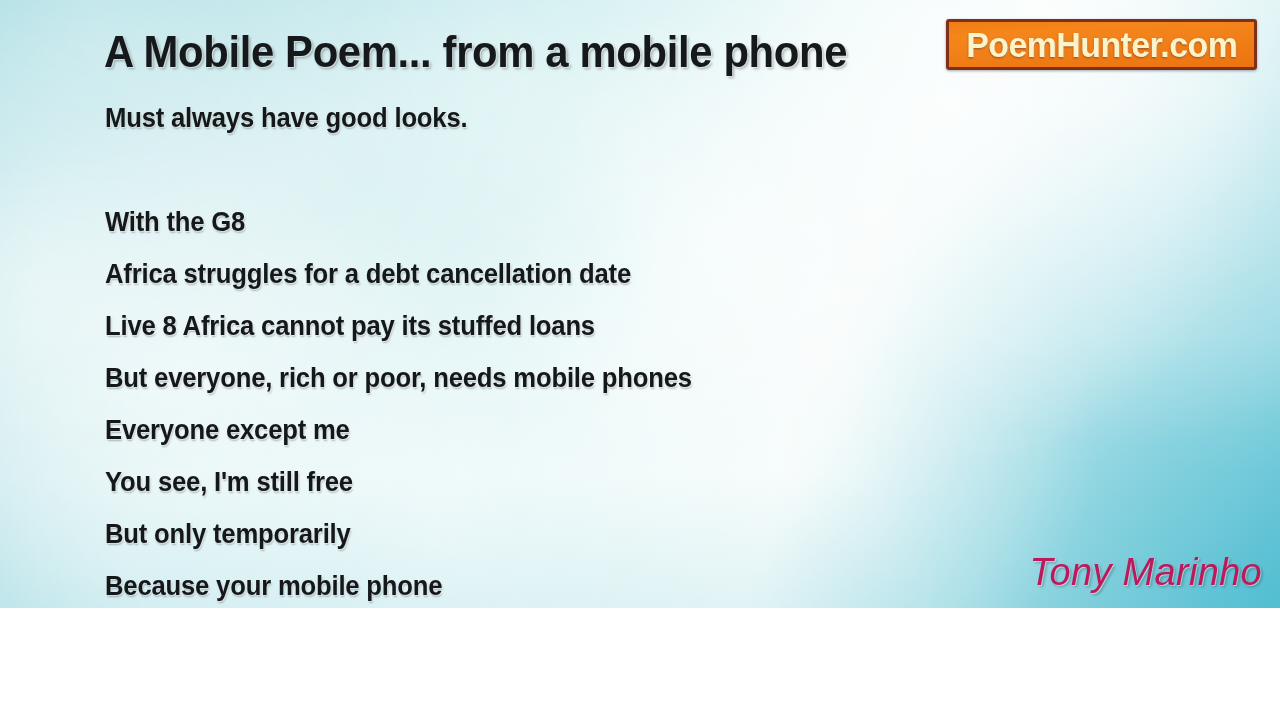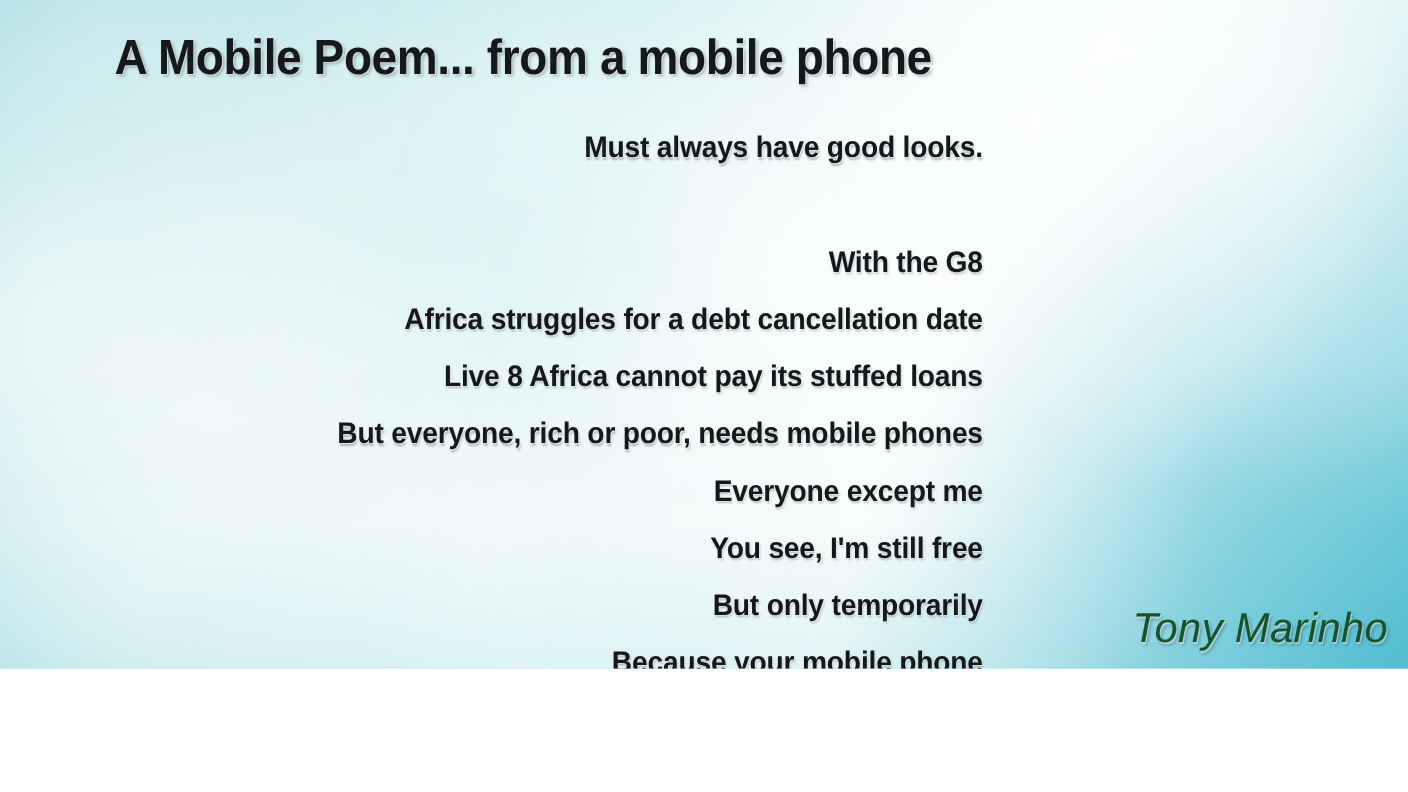--- a/index.html
+++ b/index.html
@@ -71,23 +71,22 @@
     letter-spacing: -0.4px;
     white-space: nowrap;
     transform: scaleX(0.93);
     transform-origin: left center;
     text-shadow: 1px 1px 0 rgba(255,255,255,0.55), 2px 2px 3px rgba(0,0,0,0.30);
   }
 
   .poem-body {
     position: absolute;
     left: 105px;
-    top: 108px;
+    top: 92px;
     width: 830px;
-    text-align: right;
   }
   .poem-line {
     font-size: 27px;
     font-weight: bold;
     color: #14181b;
     line-height: 52px;
     height: 52px;
     letter-spacing: -0.2px;
     white-space: nowrap;
     transform: scaleX(0.95);
@@ -99,21 +98,21 @@
     text-shadow: none;
   }
 
   .poem-author {
     position: absolute;
     right: 18px;
     bottom: 14px;
     font-size: 38px;
     font-style: italic;
     font-weight: normal;
-    color: #14532d;
+    color: #be185d;
     letter-spacing: 0.3px;
     white-space: nowrap;
     text-shadow: 1px 1px 0 rgba(255,255,255,0.45), 2px 2px 3px rgba(0,0,0,0.28);
   }
 
   
   .brand-badge {
     position: absolute;
     left: 946px;
     top: 19px;
@@ -164,14 +163,17 @@
     <div class="poem-line">Live 8 Africa cannot pay its stuffed loans</div>
     <div class="poem-line">But everyone, rich or poor, needs mobile phones</div>
     <div class="poem-line">Everyone except me</div>
     <div class="poem-line">You see, I'm still free</div>
     <div class="poem-line">But only temporarily</div>
     <div class="poem-line">Because your mobile phone</div>
   </div>
 
   <div class="poem-author">Tony Marinho</div>
 
+  <div class="brand-badge">
+    <span class="brand-text">PoemHunter.com</span>
+  </div>
 
 </div>
 
 </body></html>

